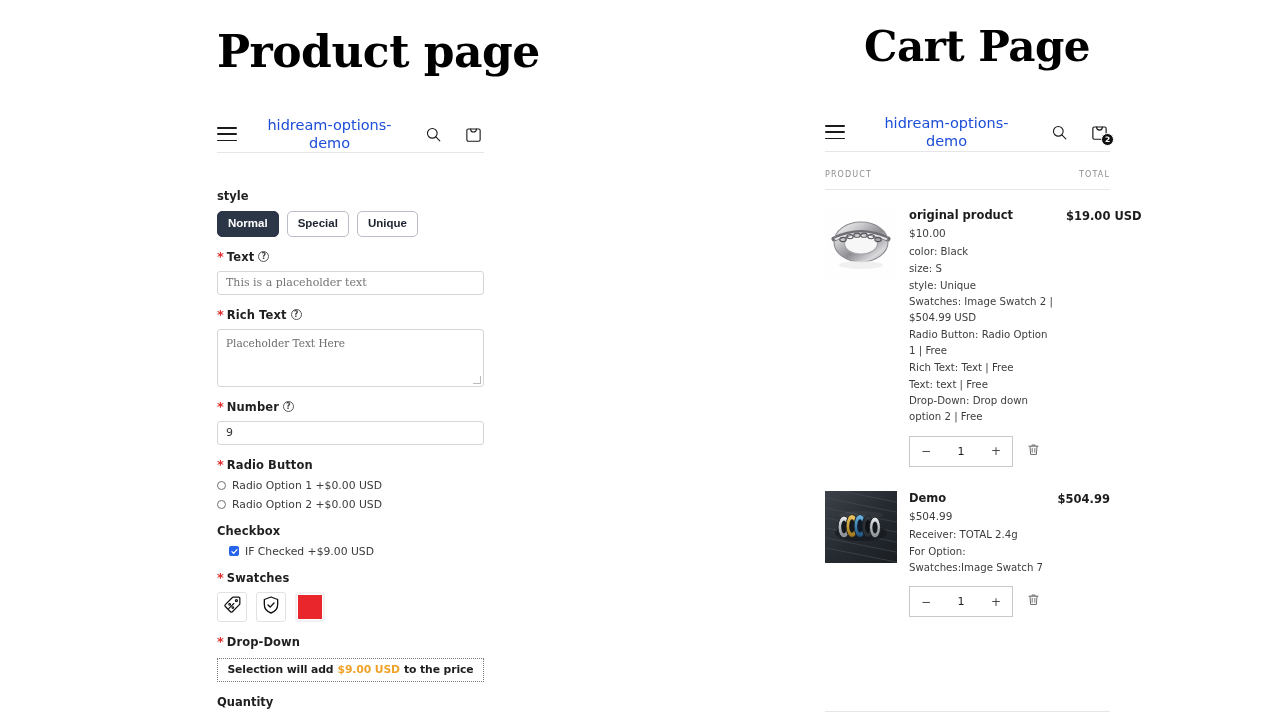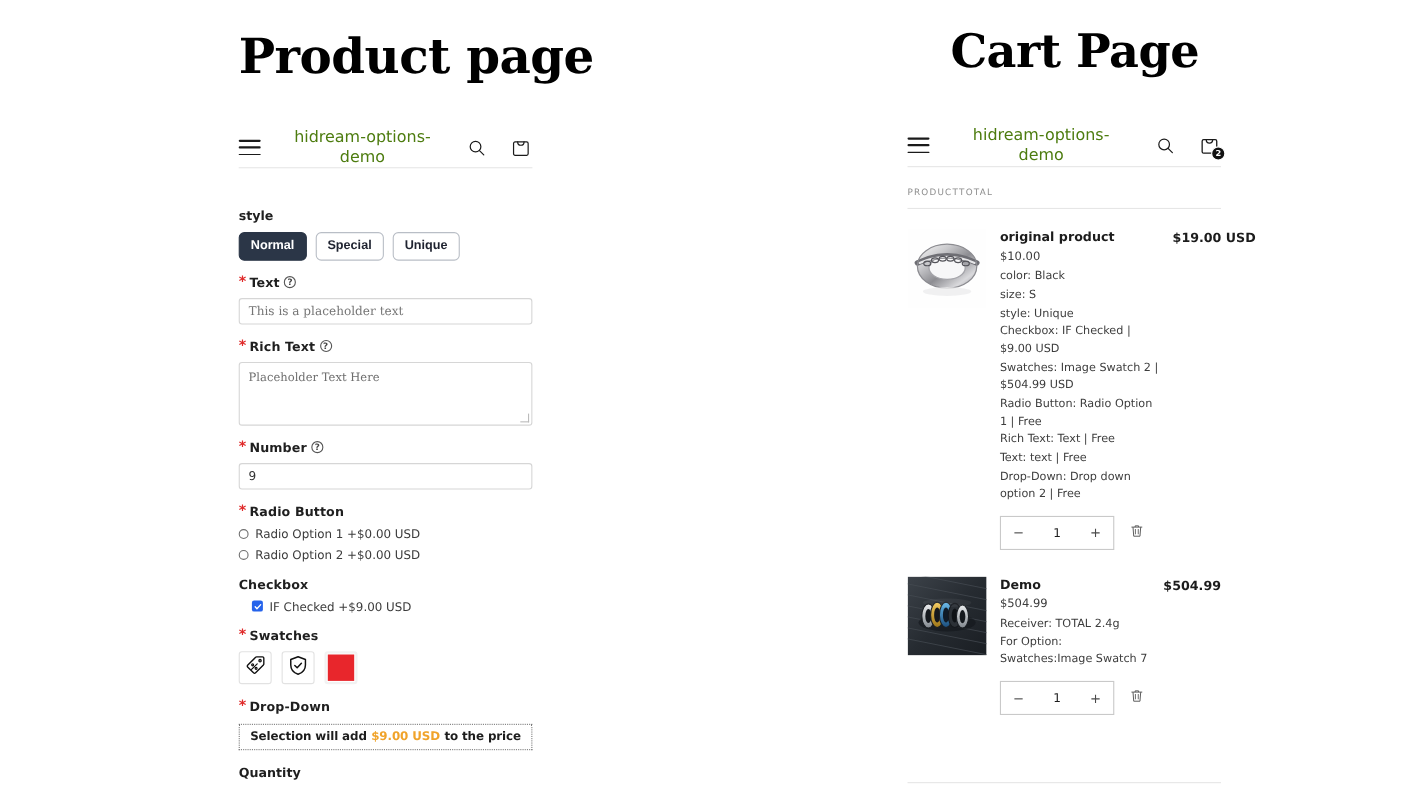--- a/index.html
+++ b/index.html
@@ -27,21 +27,21 @@
   
   .store-header {
     position: absolute;
     display: flex;
     align-items: center;
     justify-content: space-between;
   }
   .hamburger { width: 20px; height: 14px; display:flex; flex-direction:column; justify-content:space-between; cursor:pointer; }
   .hamburger span { display:block; height:1.6px; background:#1a1a1a; border-radius:1px; }
   .store-name {
-    font-size: 14.5px; color:#4d7c0f; text-align:center; line-height:1.25;
+    font-size: 14.5px; color:#1d4ed8; text-align:center; line-height:1.25;
     max-width: 140px; word-break: break-word;
   }
   .hdr-icons { display:flex; align-items:center; gap:18px; }
   .icon-btn { width:22px; height:22px; display:flex; align-items:center; justify-content:center; cursor:pointer; position:relative; }
   .icon-btn svg { display:block; }
   .cart-badge {
     position:absolute; right:-4px; bottom:-3px;
     width:13px; height:13px; border-radius:50%;
     background:#111; color:#fff; font-size:7.5px; font-weight:700;
     display:flex; align-items:center; justify-content:center;
@@ -115,21 +115,21 @@
   .price-note {
     margin-top:9px; width:100%; height:24px; border:1.4px dotted #7a7a7a;
     display:flex; align-items:center; justify-content:center;
     font-size:10.8px; font-weight:700; color:#1d1d1d; gap:4px; letter-spacing:-0.1px;
   }
   .price-note .amt { color:#f0a32a; font-weight:700; }
   .qty-label { margin-top:13px; font-size:11.5px; font-weight:700; color:#1f1f1f; }
 
   
   #cart-body { position:absolute; left:825px; top:170px; width:285px; }
-  .cart-head { display:flex; justify-content:flex-start; font-size:8px; letter-spacing:1.1px; color:#8e8e8e; padding-bottom:10px; }
+  .cart-head { display:flex; justify-content:space-between; font-size:8px; letter-spacing:1.1px; color:#8e8e8e; padding-bottom:10px; }
   .cart-rule { height:1px; background:#e6e6e6; }
   .cart-item { display:flex; gap:12px; padding-top:18px; }
   .thumb { width:72px; height:72px; flex:none; overflow:hidden; background:#fff; }
   .thumb svg { display:block; width:100%; height:100%; }
   .item-mid { flex:1; min-width:0; }
   .item-name { font-size:11.5px; font-weight:700; color:#1c1c1c; margin-bottom:5px; }
   .item-price { font-size:10.5px; color:#3d3d3d; margin-bottom:5px; }
   .item-opt { font-size:10.2px; color:#3d3d3d; line-height:1.55; margin-bottom:1px; word-break:break-word; }
   .item-total { font-size:11.5px; font-weight:700; color:#1c1c1c; text-align:right; white-space:nowrap; line-height:1.5; }
   .item-total.wrap-usd { width:44px; }
@@ -356,21 +356,20 @@
           <ellipse cx="36" cy="34" rx="27" ry="20" fill="none" stroke="#8b8b90" stroke-width="1.1"></ellipse>
           <ellipse cx="36" cy="57" rx="22" ry="4" fill="#ececee" opacity="0.8"></ellipse>
         </svg>
       </div>
       <div class="item-mid">
         <div class="item-name">original product</div>
         <div class="item-price">$10.00</div>
         <div class="item-opt">color: Black</div>
         <div class="item-opt">size: S</div>
         <div class="item-opt">style: Unique</div>
-        <div class="item-opt">Checkbox: IF Checked | $9.00 USD</div>
         <div class="item-opt">Swatches: Image Swatch 2 | $504.99 USD</div>
         <div class="item-opt">Radio Button: Radio Option 1 | Free</div>
         <div class="item-opt">Rich Text: Text | Free</div>
         <div class="item-opt">Text: text | Free</div>
         <div class="item-opt">Drop-Down: Drop down option 2 | Free</div>
         <div class="qty-wrap">
           <div class="stepper">
             <span class="sgn">−</span>
             <span class="qv">1</span>
             <span class="sgn">+</span>

